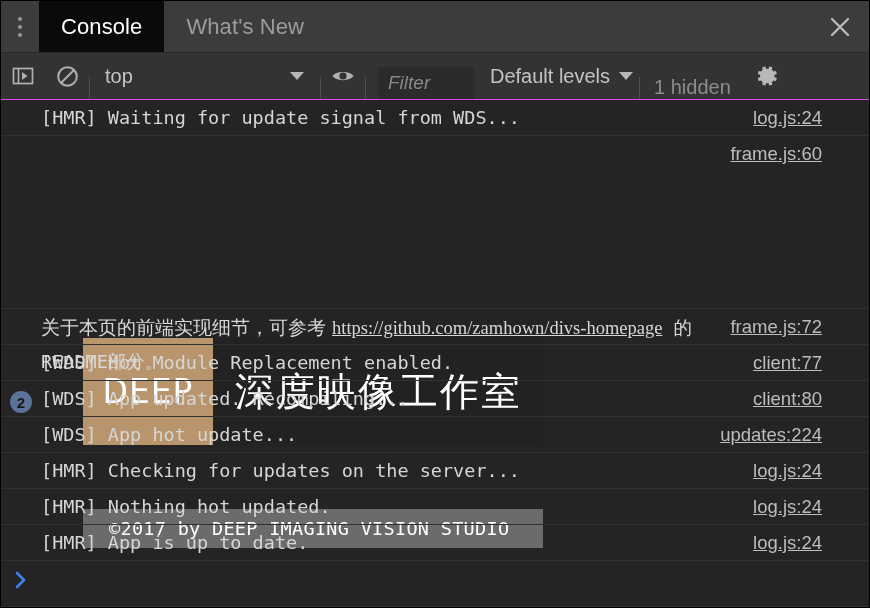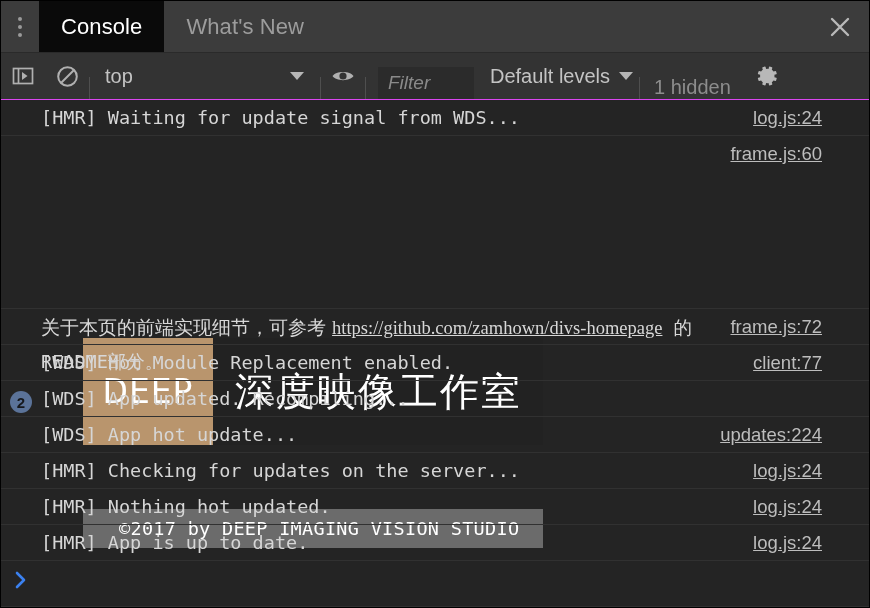--- a/index.html
+++ b/index.html
@@ -283,21 +283,21 @@
   }
   .banner-foot {
     background: #6b6b6b;
     color: #ffffff;
     font-family: "DejaVu Sans Mono", monospace;
     font-size: 18.5px;
     letter-spacing: 0.3px;
     height: 39px;
     display: flex;
     align-items: center;
-    padding-left: 36px;
+    padding-left: 26px;
     box-sizing: border-box;
   }
 
   
   .prompt {
     display: flex;
     align-items: flex-start;
     min-height: 40px;
     padding-top: 5px;
     border-bottom: 1px solid #313131;
@@ -435,20 +435,21 @@
       <div class="msg-gutter"></div>
       <div class="msg-text">[WDS] Hot Module Replacement enabled.</div>
       <div class="msg-src">client:77</div>
     </div>
 
     <div class="msg">
       <div class="msg-gutter">
         <span class="count-badge">2</span>
       </div>
       <div class="msg-text">[WDS] App updated. Recompiling...</div>
+      <div class="msg-src">client:80</div>
     </div>
 
     <div class="msg">
       <div class="msg-gutter"></div>
       <div class="msg-text">[WDS] App hot update...</div>
       <div class="msg-src">updates:224</div>
     </div>
 
     <div class="msg">
       <div class="msg-gutter"></div>

